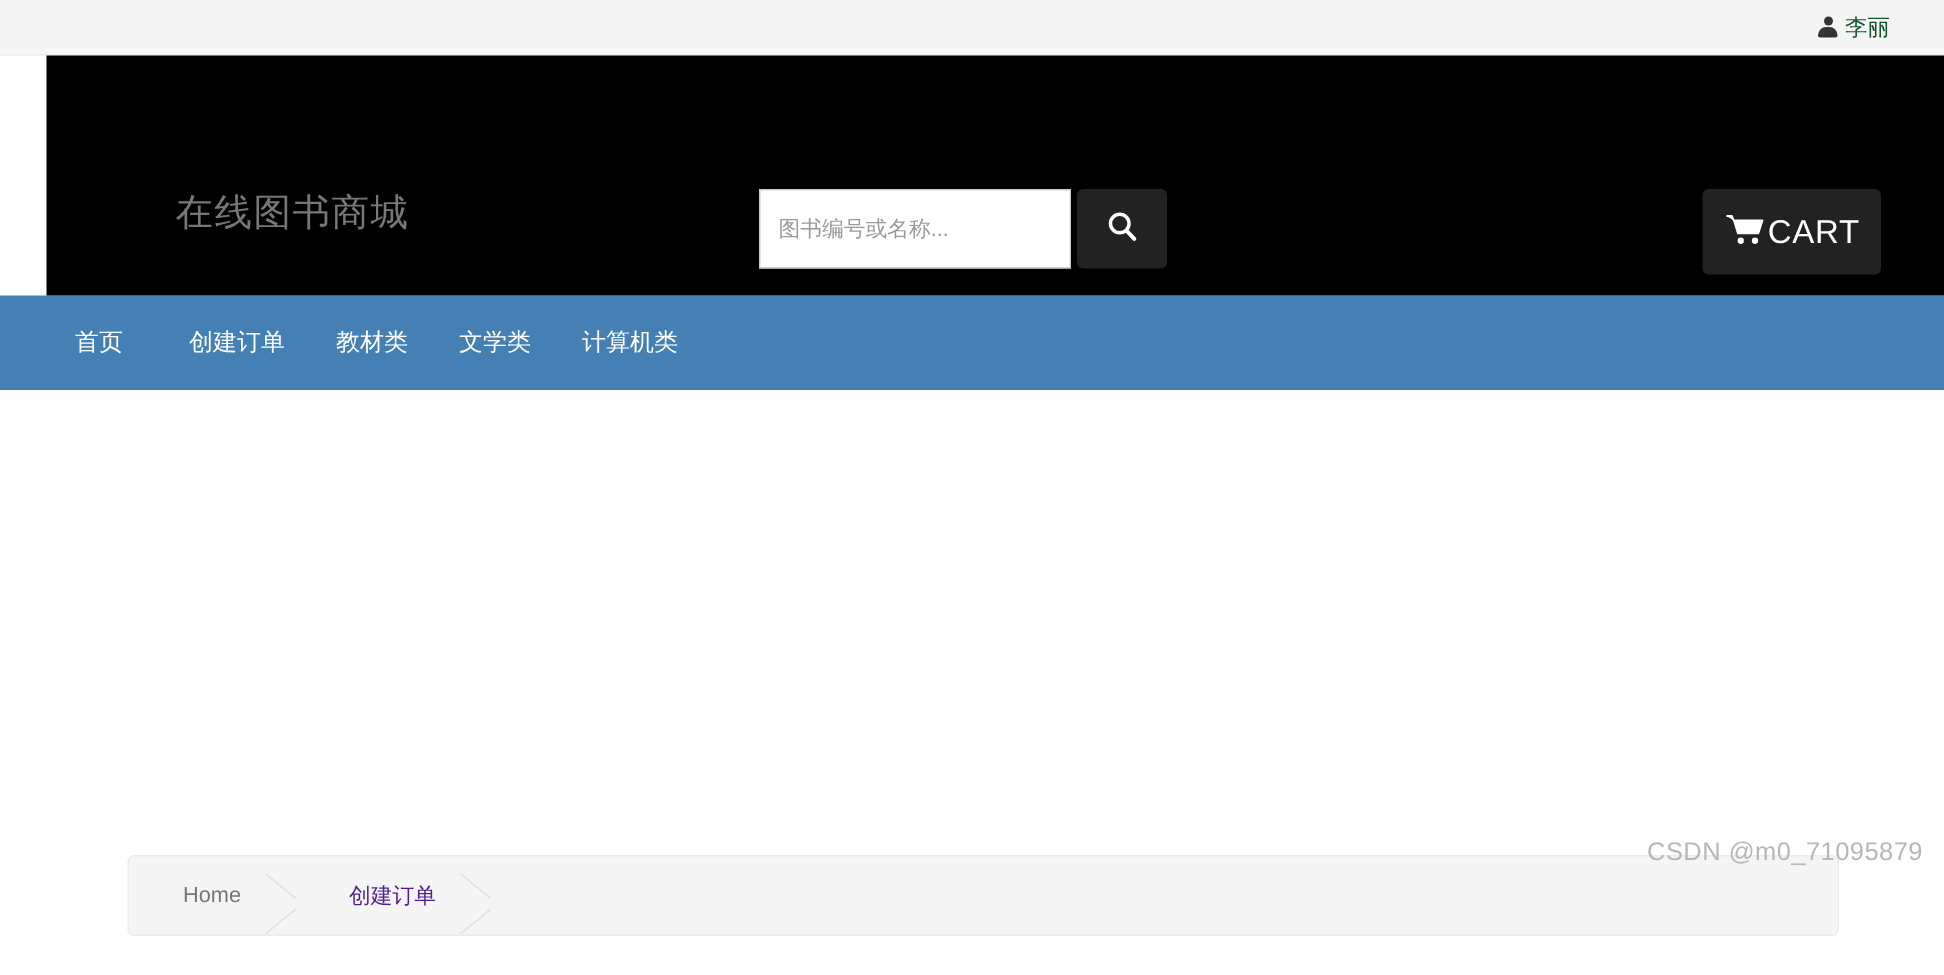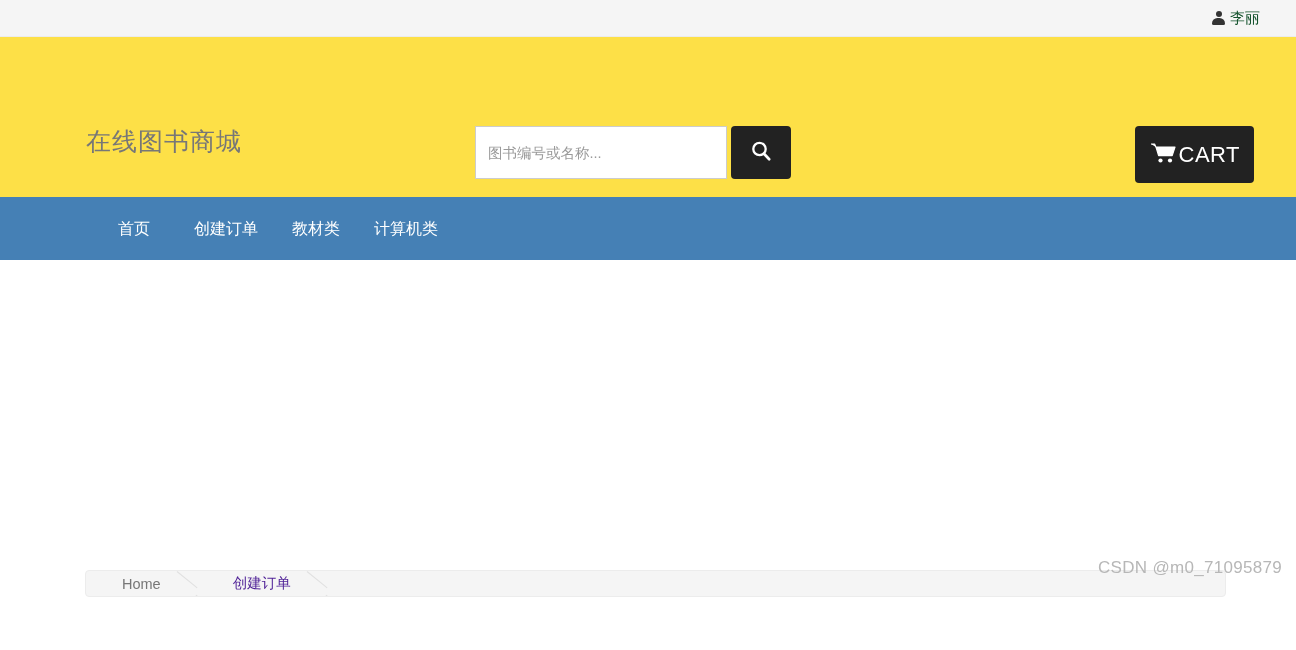--- a/index.html
+++ b/index.html
@@ -46,40 +46,41 @@
     position: absolute;
     bottom: 1px; left: 0;
     width: 13px; height: 7px;
     border-radius: 7px 7px 2px 2px;
     background: #333;
   }
 
   
   .header {
     height: 160px;
-    background: #fde047;
-    position: relative;
+    background: #000000;
+    position: relative;
+    margin-left: 31px;
   }
   .site-title {
     position: absolute;
     left: 86px; top: 88px;
     font-size: 25px;
     color: #777777;
     letter-spacing: 1px;
     font-weight: 400;
   }
   .search-wrap {
     position: absolute;
     left: 475px; top: 89px;
     display: flex;
     align-items: flex-start;
     gap: 4px;
   }
   .search-input {
-    width: 252px;
+    width: 208px;
     height: 53px;
     border: 1px solid #cccccc;
     background: #ffffff;
     padding: 0 12px;
     font-size: 14.5px;
     color: #555;
     font-family: "Liberation Sans", "DejaVu Sans", sans-serif;
     outline: none;
     border-radius: 0;
   }
@@ -118,21 +119,21 @@
     letter-spacing: 0.5px;
     font-family: Liberation Sans, sans-serif;
   }
 
   
   .navbar {
     height: 63px;
     background: #4580b5;
     display: flex;
     align-items: center;
-    padding-left: 118px;
+    padding-left: 50px;
     text-align: right;
   }
   .nav-item {
     color: #ffffff;
     font-size: 16px;
     text-decoration: none;
     padding: 0 17px;
     line-height: 63px;
     cursor: pointer;
     white-space: nowrap;
@@ -143,26 +144,26 @@
   .content {
     position: relative;
     background: #ffffff;
     height: 330px;
   }
 
   .breadcrumb {
     position: absolute;
     left: 85px; top: 310px;
     width: 1141px;
-    height: 27px;
+    height: 54px;
     background: #f5f5f5;
     border: 1px solid #ececec;
     border-radius: 4px;
     display: flex;
-    align-items: flex-start;
+    align-items: flex-end;
     overflow: hidden;
   }
   .crumb {
     position: relative;
     display: flex;
     align-items: center;
     height: 100%;
     padding: 0 18px 0 36px;
     font-size: 14.5px;
     color: #777777;
@@ -235,20 +236,21 @@
       </svg>
     </span>
     <span class="cart-label">CART</span>
   </button>
 </div>
 
 <nav class="navbar">
   <a class="nav-item">首页</a>
   <a class="nav-item">创建订单</a>
   <a class="nav-item">教材类</a>
+  <a class="nav-item">文学类</a>
   <a class="nav-item">计算机类</a>
 </nav>
 
 <div class="content">
 
   <div class="breadcrumb">
     <span class="crumb">Home</span>
     <span class="crumb-sep"></span>
     <span class="crumb crumb-current">创建订单</span>
     <span class="crumb-sep"></span>

